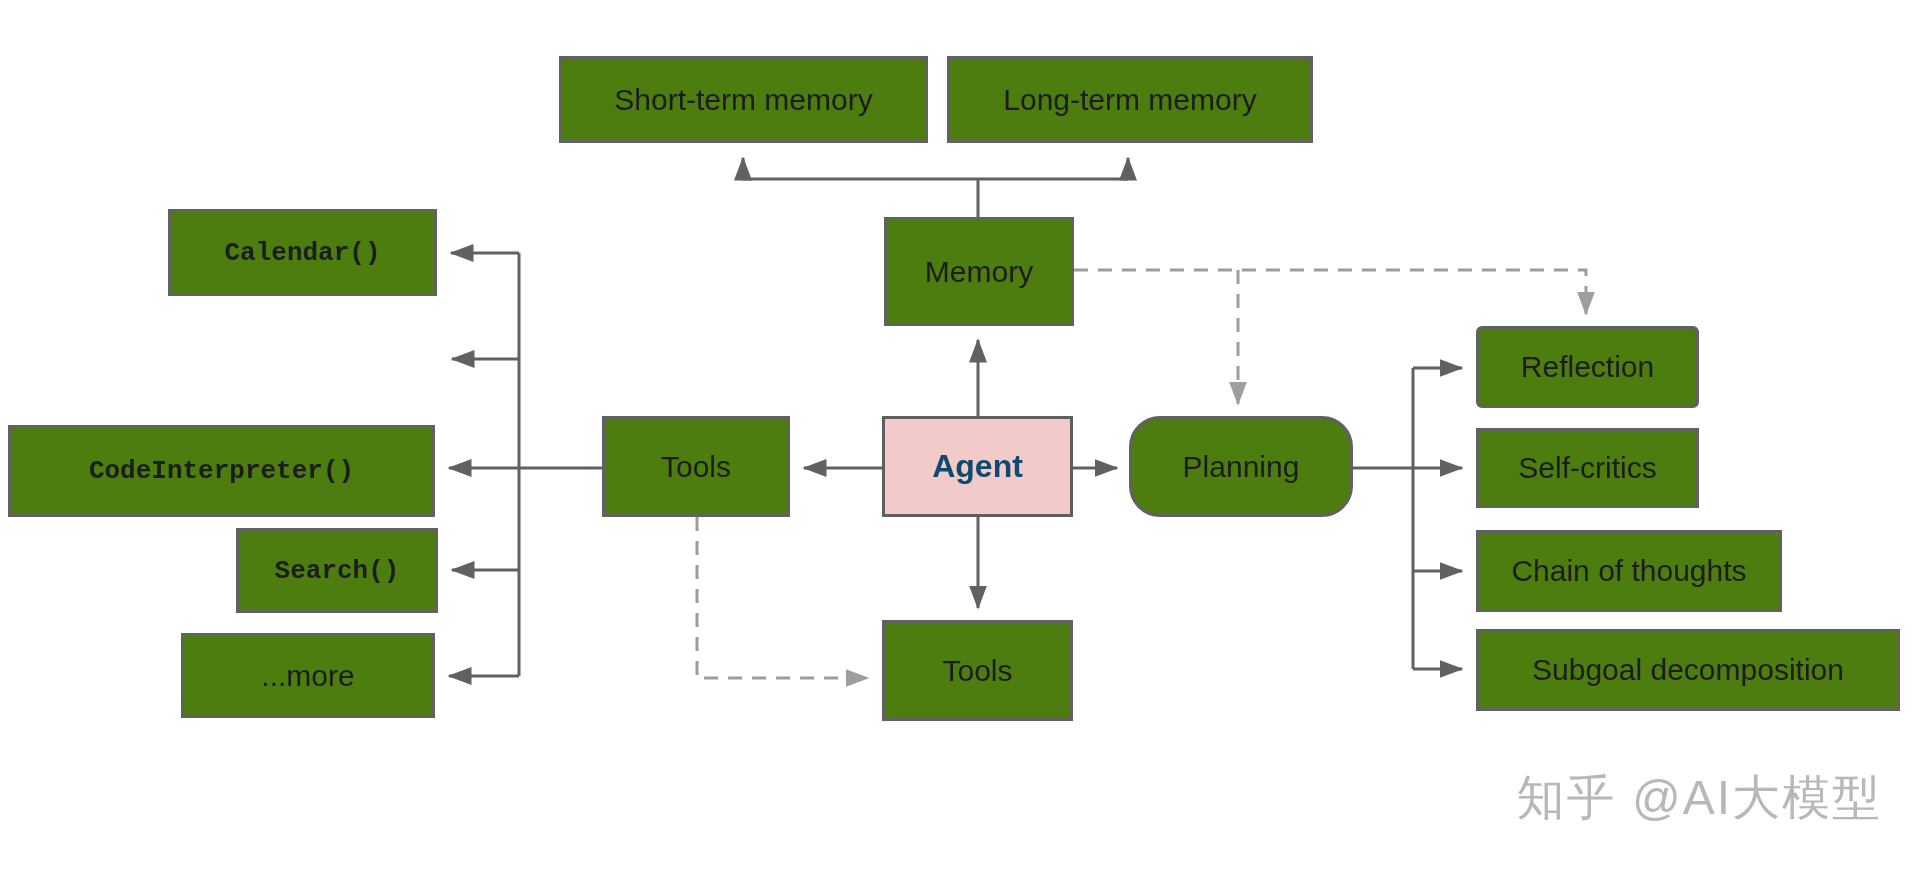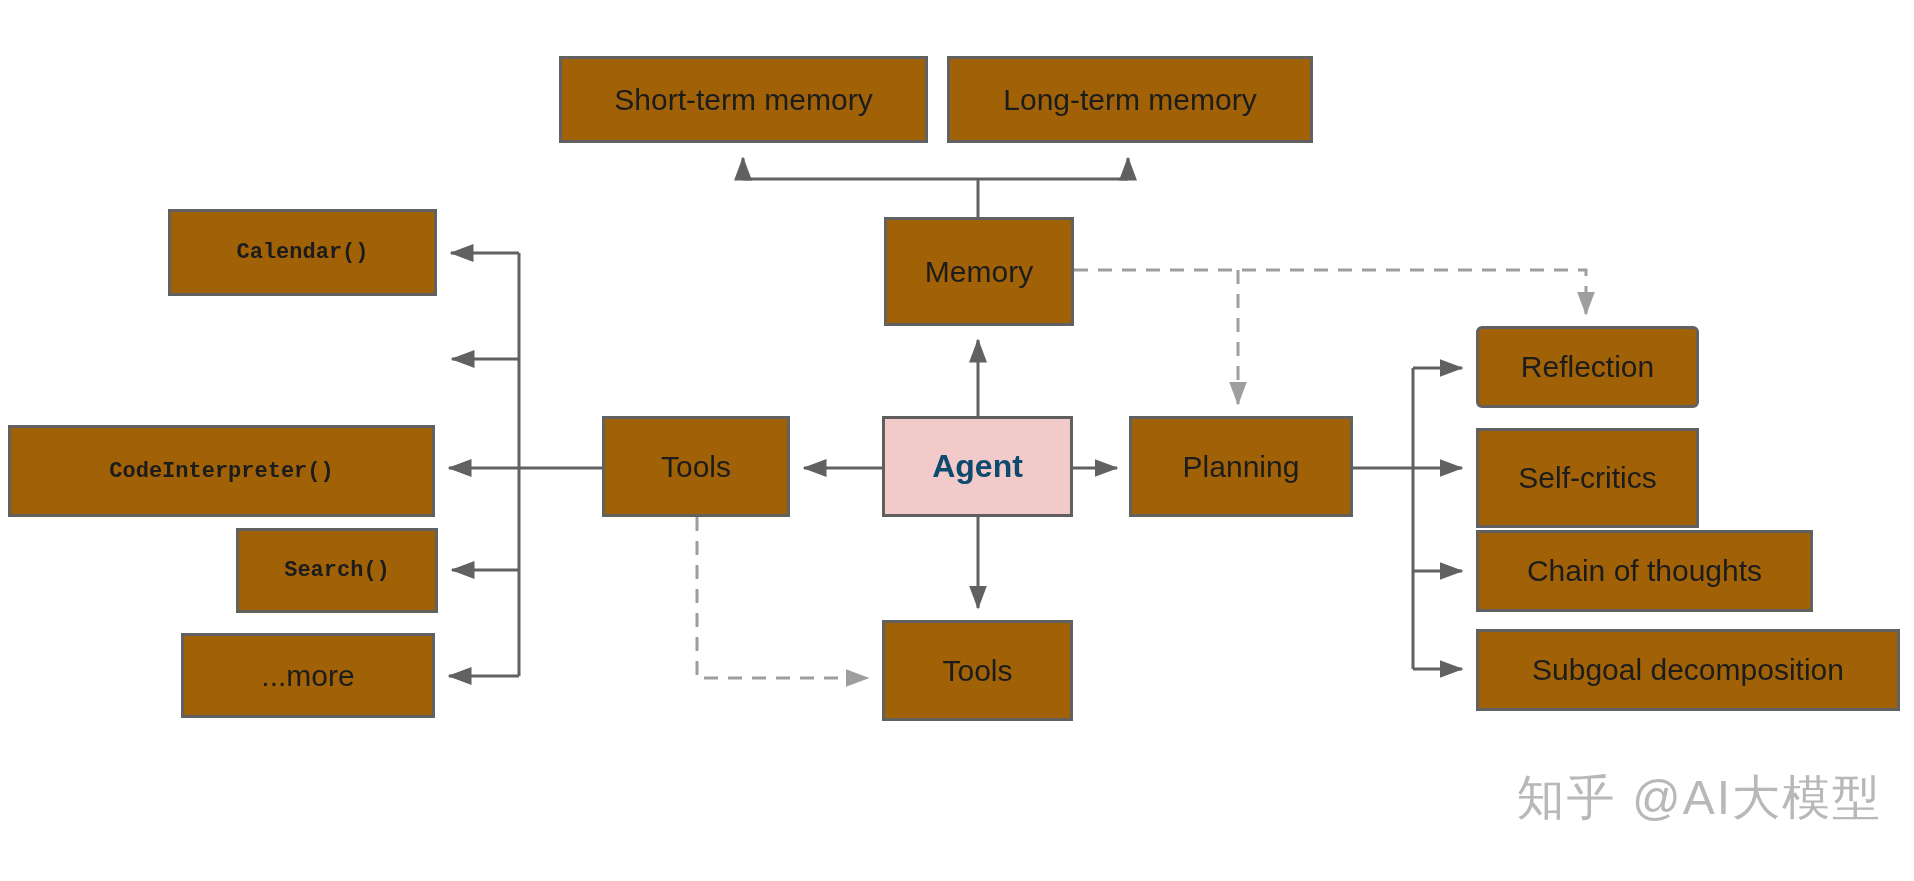--- a/index.html
+++ b/index.html
@@ -18,33 +18,33 @@
   #wires {
     position: absolute;
     left: 0;
     top: 0;
     width: 1914px;
     height: 881px;
   }
   .node {
     position: absolute;
     box-sizing: border-box;
-    background: #a16207;
+    background: #4d7c0f;
     border: 3px solid #616161;
     display: flex;
     align-items: center;
     justify-content: center;
     color: #1c1c1c;
     font-size: 30px;
     white-space: nowrap;
   }
   .node.mono {
     font-family: "Liberation Mono", "DejaVu Sans Mono", monospace;
     font-weight: bold;
-    font-size: 22px;
+    font-size: 26px;
   }
   .node.agent {
     background: #f2caca;
     border-color: #5f5f5f;
     font-weight: bold;
     font-size: 32px;
     color: #0c4a6e;
   }
   .watermark {
     position: absolute;
@@ -115,21 +115,21 @@
   <div class="node" style="left:884px; top:217px; width:190px; height:109px;">
     <span>Memory</span>
   </div>
 
   <div class="node" style="left:602px; top:416px; width:188px; height:101px;">
     <span>Tools</span>
   </div>
   <div class="node agent" style="left:882px; top:416px; width:191px; height:101px;">
     <span>Agent</span>
   </div>
-  <div class="node" style="left:1129px; top:416px; width:224px; height:101px;">
+  <div class="node" style="left:1129px; top:416px; width:224px; height:101px;border-radius:31px;">
     <span>Planning</span>
   </div>
 
   <div class="node" style="left:882px; top:620px; width:191px; height:101px;">
     <span>Tools</span>
   </div>
 
   <div class="node mono" style="left:168px; top:209px; width:269px; height:87px;">
     <span>Calendar()</span>
   </div>
@@ -139,24 +139,24 @@
   <div class="node mono" style="left:236px; top:528px; width:202px; height:85px;">
     <span>Search()</span>
   </div>
   <div class="node" style="left:181px; top:633px; width:254px; height:85px;">
     <span>...more</span>
   </div>
 
   <div class="node" style="left:1476px; top:326px; width:223px; height:82px;border-radius:6px;">
     <span>Reflection</span>
   </div>
-  <div class="node" style="left:1476px; top:428px; width:223px; height:100px;">
+  <div class="node" style="left:1476px; top:428px; width:223px; height:80px;">
     <span>Self-critics</span>
   </div>
-  <div class="node" style="left:1476px; top:530px; width:337px; height:82px;">
+  <div class="node" style="left:1476px; top:530px; width:306px; height:82px;">
     <span>Chain of thoughts</span>
   </div>
   <div class="node" style="left:1476px; top:629px; width:424px; height:82px;">
     <span>Subgoal decomposition</span>
   </div>
 
   <div class="watermark">知乎 @AI大模型</div>
 
 </div>
 

